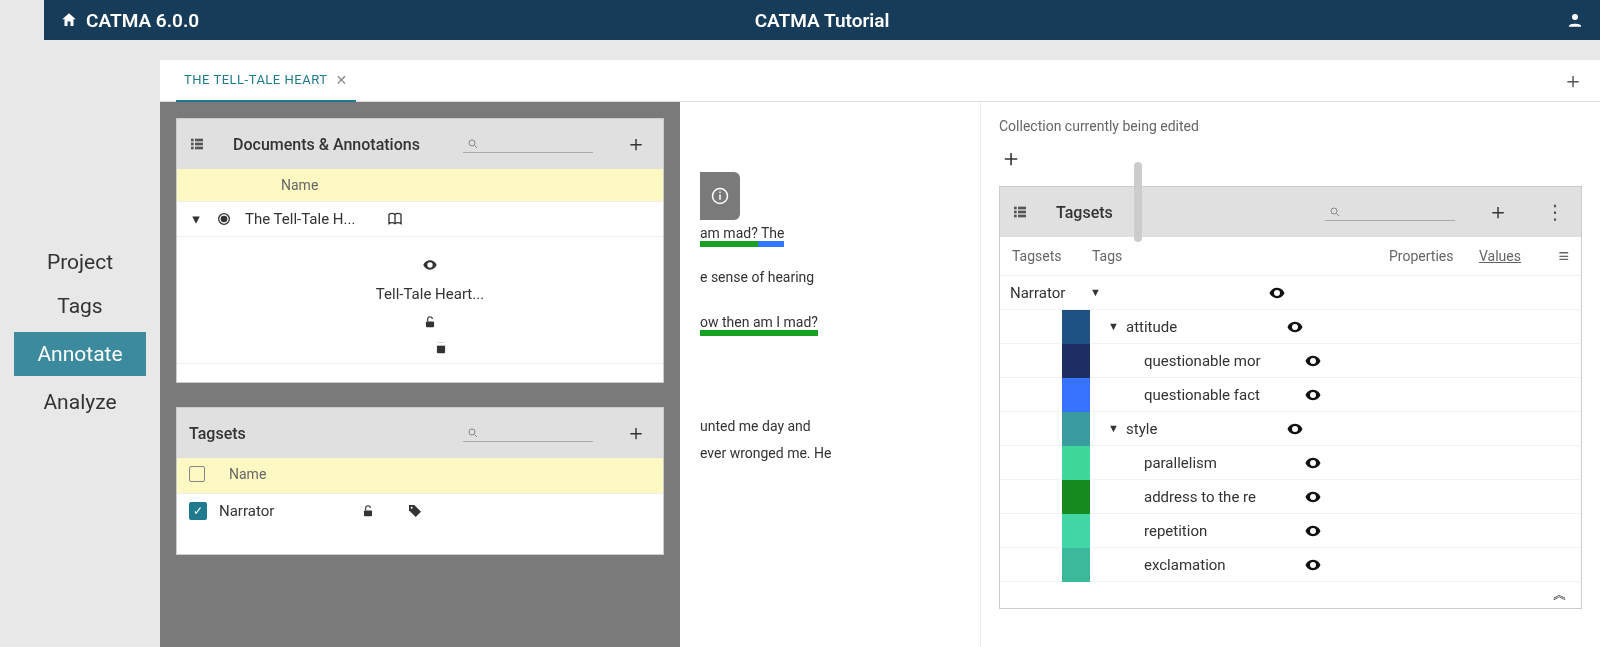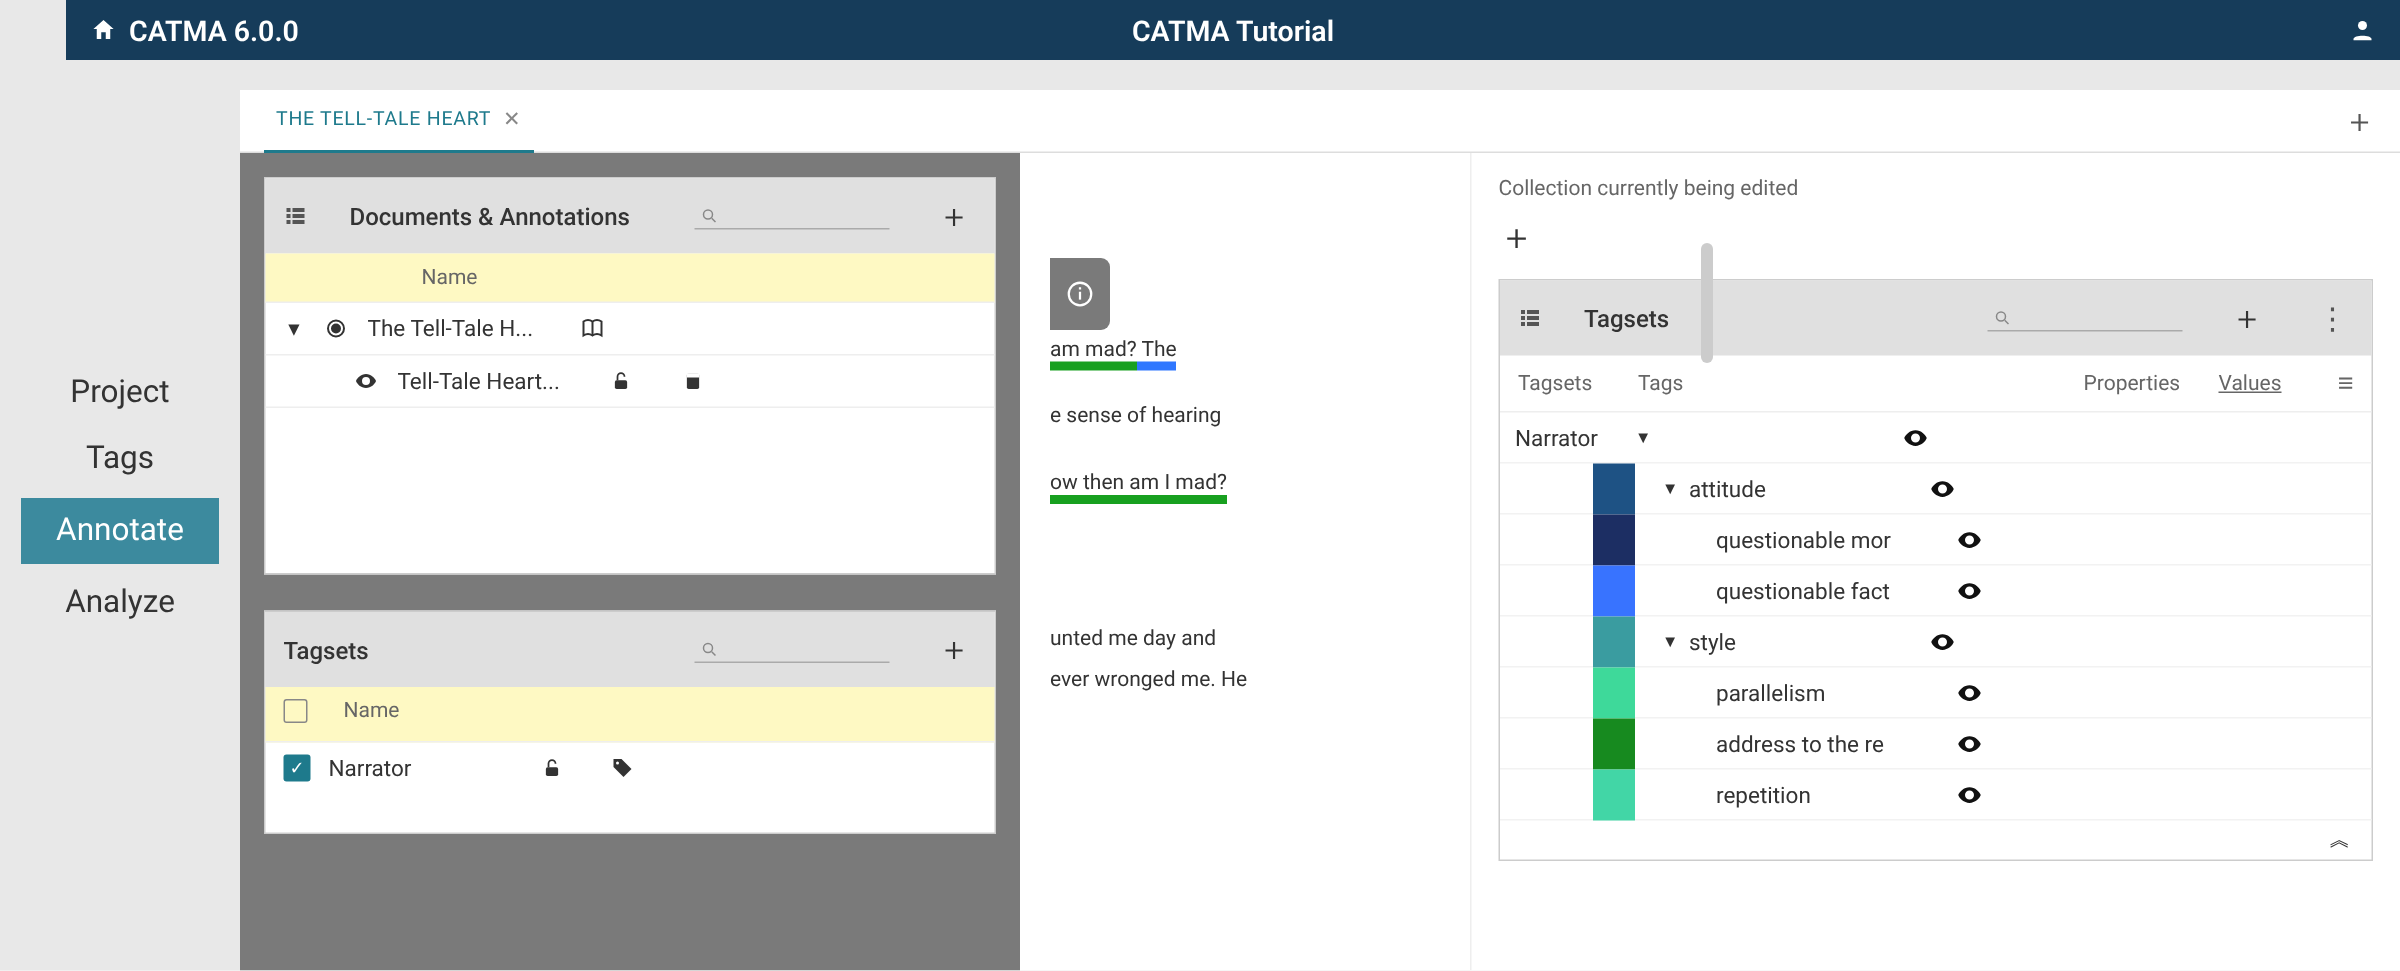--- a/index.html
+++ b/index.html
@@ -393,21 +393,21 @@
                   </svg>
               </span>
               <span class="name">The Tell-Tale H...</span>
               <span class="ico">
                 <svg width="16" height="16" viewBox="0 0 24 24" fill="none" stroke="#333" stroke-width="2">
                     <path d="M3 5c3-2 6-2 9 0 3-2 6-2 9 0v14c-3-2-6-2-9 0-3-2-6-2-9 0z"></path>
                     <line x1="12" y1="5" x2="12" y2="19"></line>
                   </svg>
               </span>
             </div>
-            <div class="doc-row" style="padding-left:32px;">
+            <div class="doc-row" style="padding-left:32px;flex-direction:column;">
               <span class="caret"></span>
               <span class="radio">
                 <svg width="16" height="16" viewBox="0 0 24 24" fill="#333">
                     <path d="M12 5c-5 0-9 4-10 7 1 3 5 7 10 7s9-4 10-7c-1-3-5-7-10-7zm0 11a4 4 0 110-8 4 4 0 010 8z"></path>
                   </svg>
               </span>
               <span class="name">Tell-Tale Heart...</span>
               <span class="ico">
                 <svg width="14" height="14" viewBox="0 0 24 24" fill="none" stroke="#333" stroke-width="2">
                     <rect x="5" y="11" width="14" height="10" rx="2" fill="#333" stroke="none"></rect>
@@ -607,20 +607,32 @@
                 <span class="swatch-cell" style="background: rgb(66, 214, 166);"></span>
                 <span class="spacer-lvl2"></span>
                 <span class="caret"></span>
                 <span class="label">repetition</span>
                 <span class="eye icon-btn">
                   <svg width="18" height="18" viewBox="0 0 24 24" fill="#111">
                     <path d="M12 5c-5 0-9 4-10 7 1 3 5 7 10 7s9-4 10-7c-1-3-5-7-10-7zm0 11a4 4 0 110-8 4 4 0 010 8z"></path>
                   </svg>
                 </span>
               </div>
+              <div class="tag-row">
+                <span class="c1"></span>
+                <span class="swatch-cell" style="background: rgb(59, 185, 154);"></span>
+                <span class="spacer-lvl2"></span>
+                <span class="caret"></span>
+                <span class="label">exclamation</span>
+                <span class="eye icon-btn">
+                  <svg width="18" height="18" viewBox="0 0 24 24" fill="#111">
+                    <path d="M12 5c-5 0-9 4-10 7 1 3 5 7 10 7s9-4 10-7c-1-3-5-7-10-7zm0 11a4 4 0 110-8 4 4 0 010 8z"></path>
+                  </svg>
+                </span>
+              </div>
             </div>
           <div class="scroll-up icon-btn">︽</div>
         </div>
       </div>
 
     </div>
   </div>
 </div>
 
 </body></html>

